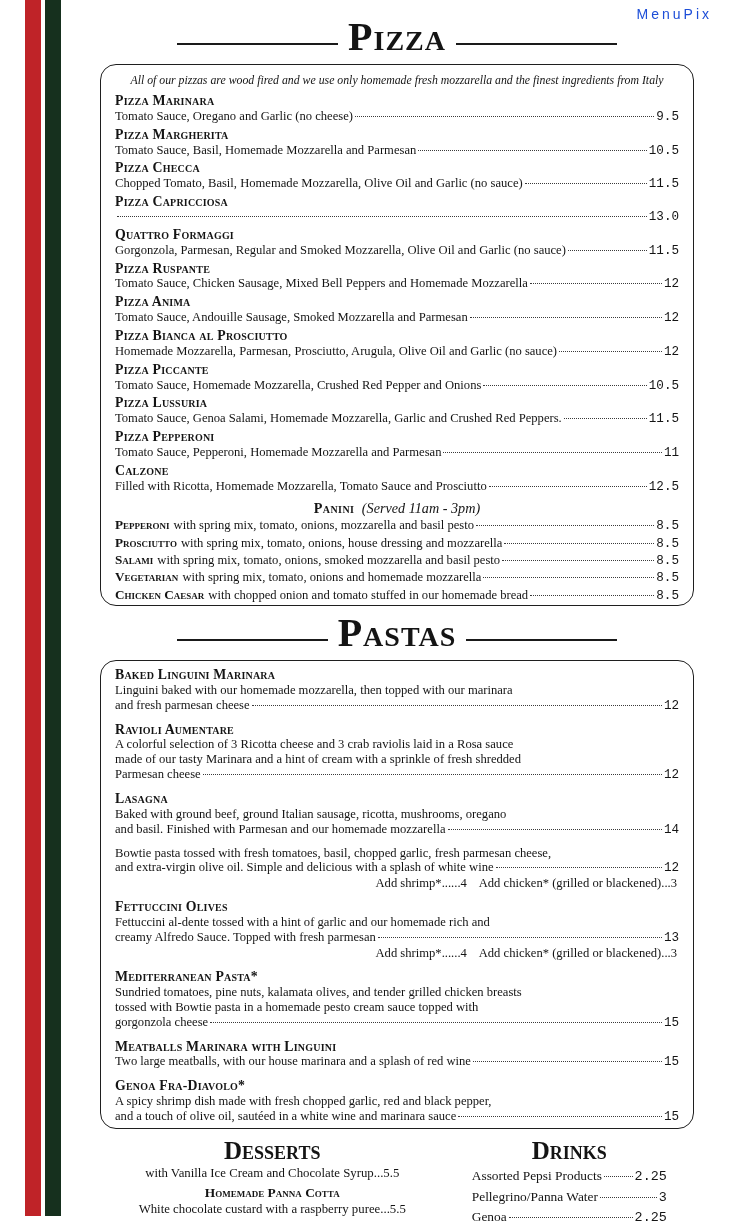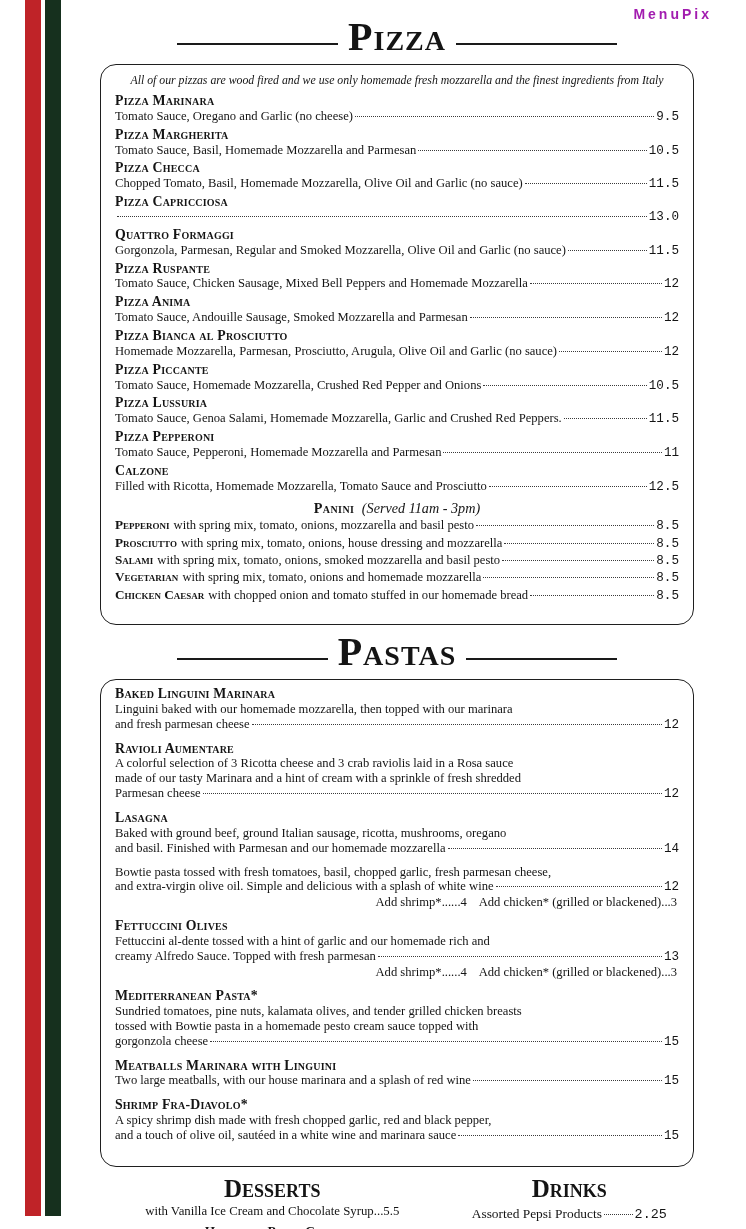--- a/index.html
+++ b/index.html
@@ -4,35 +4,35 @@
 <style>
   html,body { margin:0; padding:0; background:#ffffff; }
   .page {
     position:relative; width:746px; height:1229px; background:#ffffff;
     font-family:"Liberation Serif","DejaVu Serif",serif; color:#141414; overflow:hidden;
   }
   .stripe { position:absolute; top:0; height:1216px; }
   .stripe-red { left:25px; width:16px; background:#bf2328; }
   .stripe-green { left:45px; width:16px; background:#16301e; }
   .watermark {
-    position:absolute; top:6px; right:34px; color:#a21caf;
-    font-family:"Liberation Sans",sans-serif; font-size:14px; letter-spacing:3px;font-weight:bold;
+    position:absolute; top:6px; right:34px; color:#1d4ed8;
+    font-family:"Liberation Sans",sans-serif; font-size:14px; letter-spacing:3px;
   }
   .content { position:absolute; left:100px; top:16px; width:594px; }
 
   .title-row { display:flex; align-items:center; width:440px; margin:0 auto 6px; }
   .title-row .rule { flex:1; height:2px; background:#1a1a1a; position:relative; top:7px; }
   .section-title {
     font-variant:small-caps; font-weight:700; font-size:40px; line-height:1.05;
     margin:0 10px; letter-spacing:1px; white-space:nowrap;
   }
 
   .menu-box {
     border:1.5px solid #1f1f1f; border-radius:16px;
-    padding:6px 14px 20px; margin-bottom:6px;
+    padding:6px 14px 1px; margin-bottom:6px;
   }
   .note { text-align:center; font-style:italic; font-size:11.8px; margin:2px 0 5px; }
 
   .item { margin-bottom:2px; }
   .item-name {
     font-variant:small-caps; font-weight:600; font-size:13.8px;
     line-height:1.15; letter-spacing:.2px;
   }
   .desc-line { font-size:12.6px; line-height:1.18; }
   .price-line { display:flex; align-items:baseline; font-size:12.6px; line-height:1.18; }
@@ -338,21 +338,21 @@
           </div>
           <div class="price-line">
             <span class="dtext">Two large meatballs, with our house marinara and a splash of red wine</span>
             <span class="leader"></span>
             <span class="price">15</span>
           </div>
 
         </div>
 
         <div class="item pasta-item">
-          <div class="item-name">Shrimp Fra-Diavolo*</div>
+          <div class="item-name">Genoa Fra-Diavolo*</div>
           <div class="desc-lines">
 
               <div class="desc-line">A spicy shrimp dish made with fresh chopped garlic, red and black pepper,</div>
             </div>
           <div class="price-line">
             <span class="dtext">and a touch of olive oil, sautéed in a white wine and marinara sauce</span>
             <span class="leader"></span>
             <span class="price">15</span>
           </div>
 

